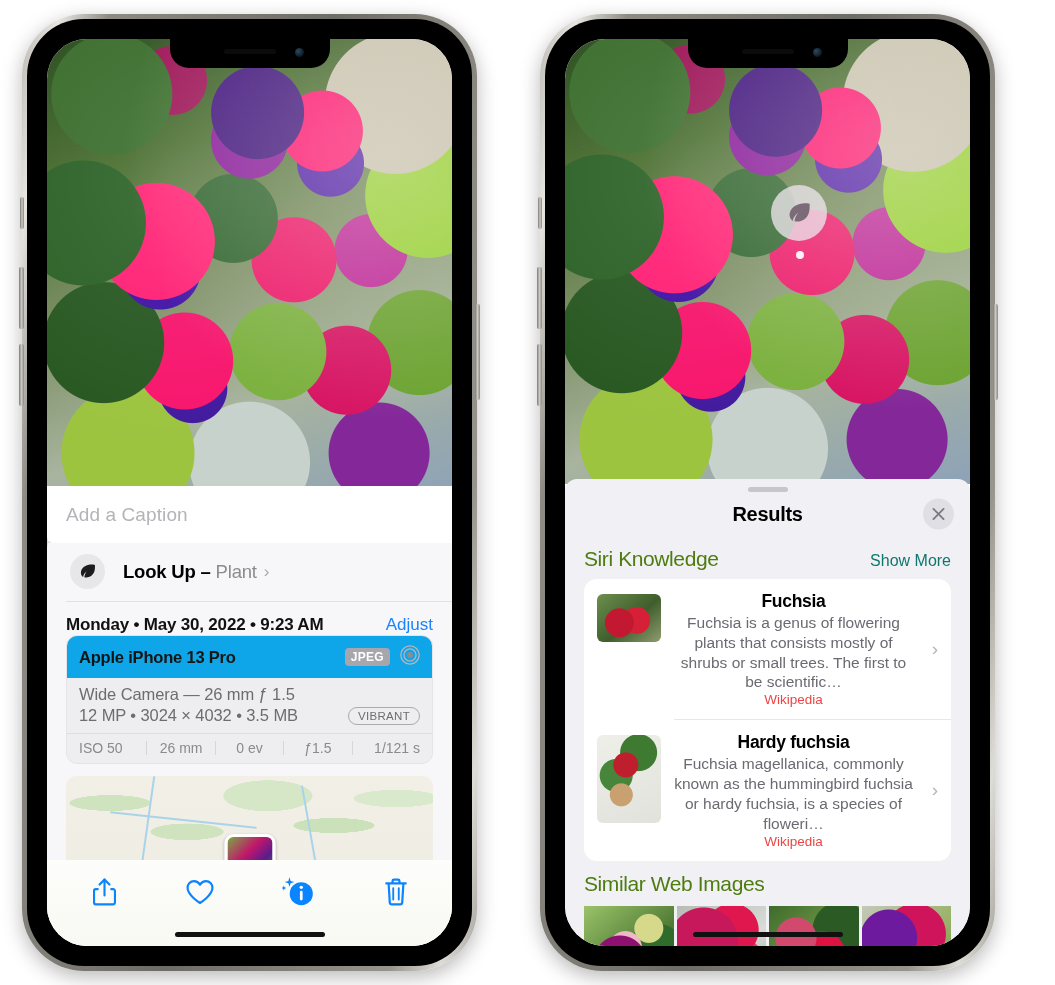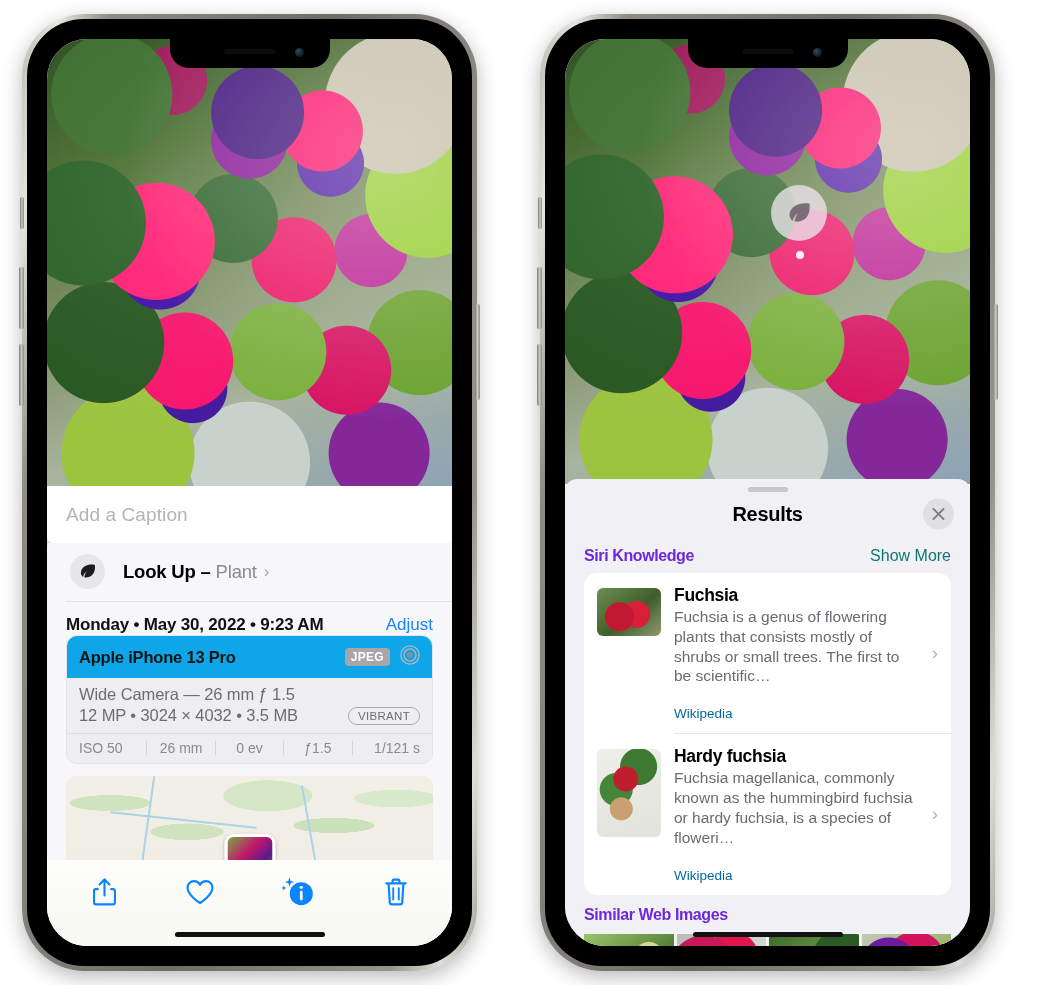--- a/index.html
+++ b/index.html
@@ -16,21 +16,21 @@
     position:absolute;
     top:14px;
     width:455px;height:957px;
     border-radius:62px;
     background:linear-gradient(100deg,#b9b7b0 0%,#e8e6e1 6%,#8d8b84 14%,#6e6c66 50%,#97948d 86%,#dedcd6 94%,#a4a29b 100%);
     box-shadow:0 6px 20px rgba(0,0,0,.28);
     padding:0;
     box-sizing:border-box;
   }
   #phone-left{left:22px;}
-  #phone-right{left:540px;}
+  #phone-right{left:540px;text-align:center;}
   .phone-inner{
     position:absolute;inset:5px;
     border-radius:57px;
     background:#000;
   }
   .screen{
     position:absolute;
     left:20px;right:20px;top:20px;bottom:20px;
     border-radius:40px;
     overflow:hidden;
@@ -204,30 +204,30 @@
   }
   .grabber{width:40px;height:5px;border-radius:3px;background:#c6c6cb;margin:8px auto 0 auto;}
   .results-head{position:relative;height:44px;display:flex;align-items:center;justify-content:center;}
   .results-title{font-size:20px;font-weight:700;color:#000;letter-spacing:-.3px;}
   .close-btn{
     position:absolute;right:16px;top:50%;transform:translateY(-50%);
     width:31px;height:31px;border-radius:50%;background:#e0dfe4;
     display:flex;align-items:center;justify-content:center;color:#7d7c84;
   }
   .sec-head{display:flex;align-items:baseline;justify-content:space-between;padding:11px 19px 8px 19px;}
-  .sec-title{font-size:16px;font-weight:700;color:#6d28d9;letter-spacing:-.4px;}
+  .sec-title{font-size:21px;font-weight:400;color:#4d7c0f;letter-spacing:-.4px;}
   .show-more{font-size:16px;color:#0f766e;}
   .kn-card{margin:0 19px;background:#fff;border-radius:13px;overflow:hidden;}
   .kn-row{display:flex;align-items:flex-start;padding:12px 12px 12px 13px;position:relative;}
   .kn-thumb{width:64px;height:48px;border-radius:6px;flex:0 0 auto;margin-top:3px;}
   .kn-thumb.tall{height:88px;}
   .kn-body{flex:1;margin-left:13px;padding-right:26px;}
   .kn-title{font-size:17.5px;font-weight:700;color:#000;letter-spacing:-.3px;}
   .kn-desc{font-size:15.5px;color:#6b6a71;line-height:1.28;margin-top:1px;}
-  .kn-src{font-size:13.5px;color:#0369a1;margin-top:20px;}
+  .kn-src{font-size:13.5px;color:#ef4444;margin-top:0;}
   .kn-chev{position:absolute;right:13px;top:50%;transform:translateY(-50%);color:#b6b5bb;font-size:19px;}
   .kn-div{height:1px;background:#e7e6ea;margin-left:90px;}
   .web-strip{display:flex;gap:3px;margin-top:6px;padding:0 19px;}
   .web-thumb{flex:1;height:80px;}
 
   .t1{background:
       radial-gradient(circle at 40% 70%, #8e1071 0 26px, transparent 27px),
       radial-gradient(circle at 46% 52%, #f0b9c7 0 16px, transparent 17px),
       radial-gradient(circle at 72% 28%, #d6d98a 0 14px, transparent 15px),
       radial-gradient(circle at 80% 60%, #2f6b2a 0 30px, transparent 31px),

